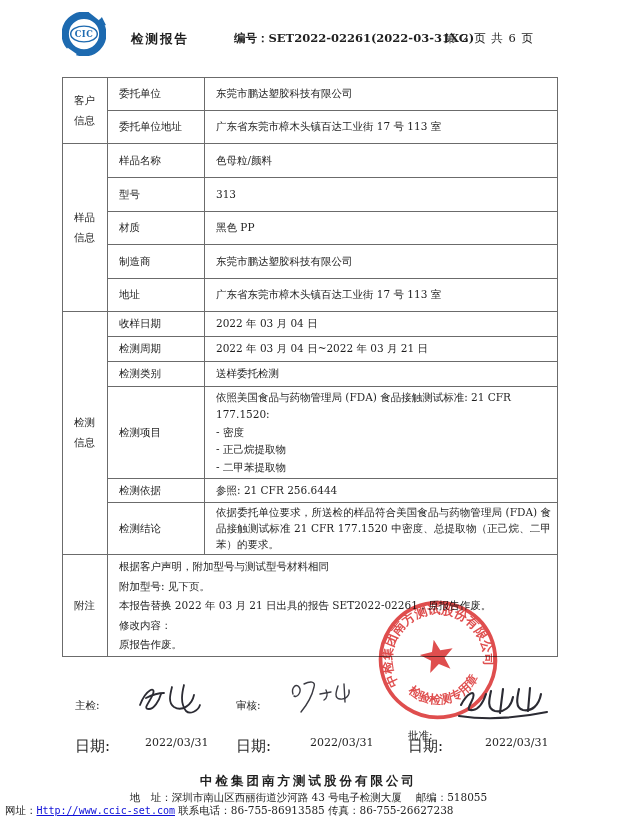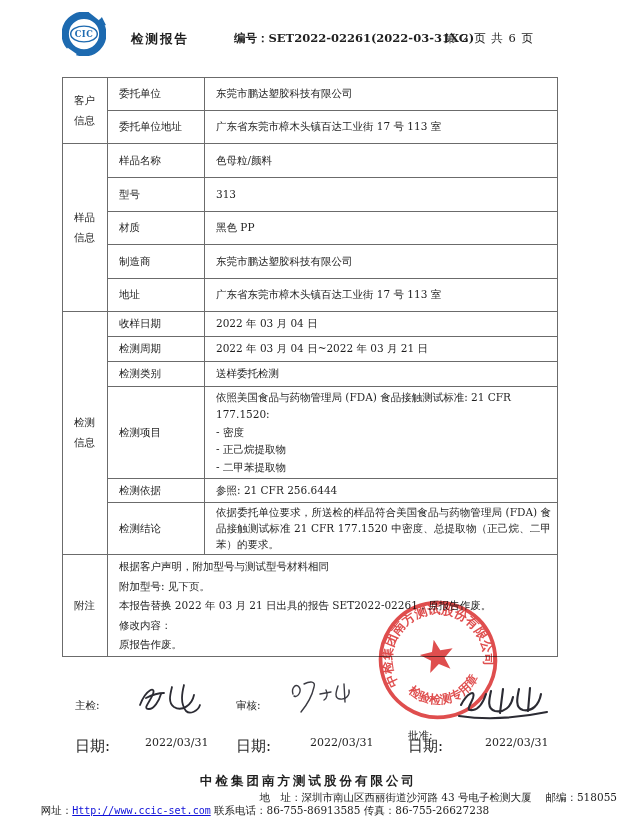--- a/index.html
+++ b/index.html
@@ -32,22 +32,22 @@
   .siglabel{position:absolute;font-size:10.5px;}
   .sigsvg{position:absolute;}
   .datelabel{position:absolute;font-size:15px;}
   .dateval{position:absolute;font-size:11px;}
   
   .stamp{position:absolute;left:376px;top:598px;width:124px;height:124px;
          mix-blend-mode:multiply;opacity:.9;z-index:5;}
   
   .ft-company{position:absolute;left:0;top:773px;width:617px;text-align:center;
       font-size:12.5px;font-weight:bold;letter-spacing:3px;}
-  .ft-line2{position:absolute;left:0;top:791px;width:617px;text-align:right;font-size:10.5px;}
-  .ft-line3{position:absolute;left:12px;top:804px;width:506px;text-align:center;font-size:10.5px;}
+  .ft-line2{position:absolute;left:0;top:791px;width:617px;text-align:center;font-size:10.5px;}
+  .ft-line3{position:absolute;left:5px;top:804px;width:506px;font-size:10.5px;}
   .ft-link{color:#0f10d8;text-decoration:underline;
       font-family:"DejaVu Sans Mono","Liberation Mono",monospace;font-size:10px;cursor:pointer;}
 </style>
 </head>
 <body>
 
 <div class="hdr-logo">
   <svg width="44" height="44" viewBox="0 0 48 48">
     <circle cx="24" cy="24" r="20.5" fill="none" stroke="#1d6ab0" stroke-width="8"></circle>
     <rect x="29" y="-1" width="14" height="6" fill="#ffffff" transform="rotate(38 36 3)"></rect>

